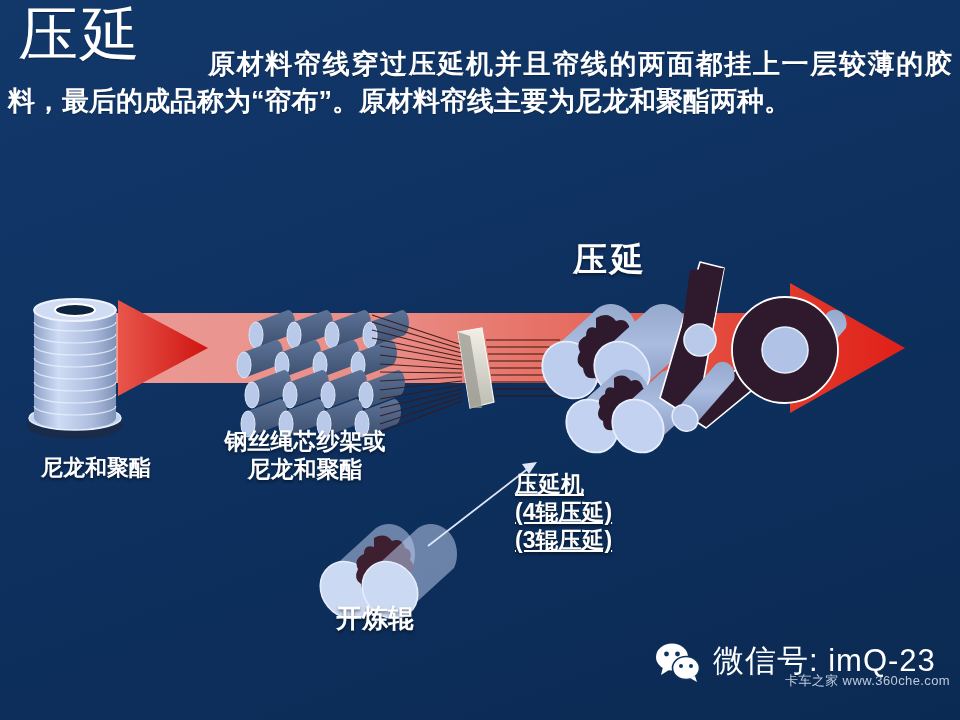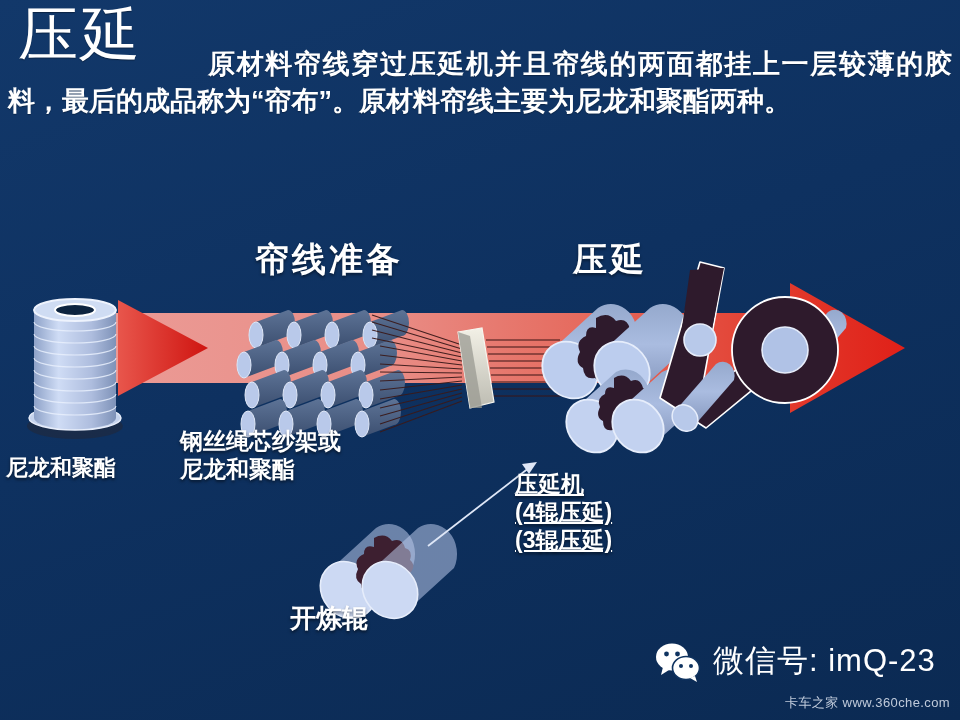--- a/index.html
+++ b/index.html
@@ -41,52 +41,51 @@
   }
   #head-cord{left:255px;top:237px;}
   #head-cal{left:573px;top:237px;}
 
   
   #diagram{position:absolute;left:0;top:150px;width:960px;height:520px;}
 
   
   .lbl{
     position:absolute;color:#ffffff;font-weight:700;
-    white-space:pre-line;
+    text-align:center;white-space:pre-line;
     text-shadow:0 2px 3px rgba(0,0,0,.5);
     line-height:1.22;
   }
   #lbl-spool{left:6px;top:455px;width:180px;font-size:22px;}
   #lbl-creel{left:180px;top:427px;width:250px;font-size:23px;}
   #lbl-mill {left:290px;top:603px;width:170px;font-size:26px;}
   #lbl-cal  {left:515px;top:470px;width:210px;font-size:23px;text-align:left;text-decoration:underline;}
 
   
   #wechat{
     position:absolute;left:655px;top:640px;
     display:flex;align-items:flex-end;gap:12px;
   }
   #wechat .wtext{color:#ffffff;font-size:31px;letter-spacing:1px;}
   #site{
-    position:absolute;left:785px;top:694px;
+    position:absolute;left:785px;top:672px;
     color:#cfd8e6;font-size:13px;letter-spacing:.4px;white-space:nowrap;
     opacity:.92;
   }
 </style>
 </head>
 <body>
 
 <div id="slide">
 
   <div class="hdr">
     <div class="big-title">压延</div>
     <div class="body-text">原材料帘线穿过压延机并且帘线的两面都挂上一层较薄的胶料，最后的成品称为“帘布”。原材料帘线主要为尼龙和聚酯两种。</div>
   </div>
 
-  <div class="sec-head" id="head-cord">帘线准备</div>
   <div class="sec-head" id="head-cal">压延</div>
 
   <svg id="diagram" viewBox="0 0 960 520">
     <defs>
       <linearGradient id="bandGrad" x1="0" y1="0" x2="1" y2="0">
         <stop offset="0" stop-color="#eb9b96"></stop>
         <stop offset="0.35" stop-color="#e98d86"></stop>
         <stop offset="0.62" stop-color="#e5675a"></stop>
         <stop offset="0.85" stop-color="#e23a2c"></stop>
         <stop offset="1" stop-color="#e02018"></stop>

